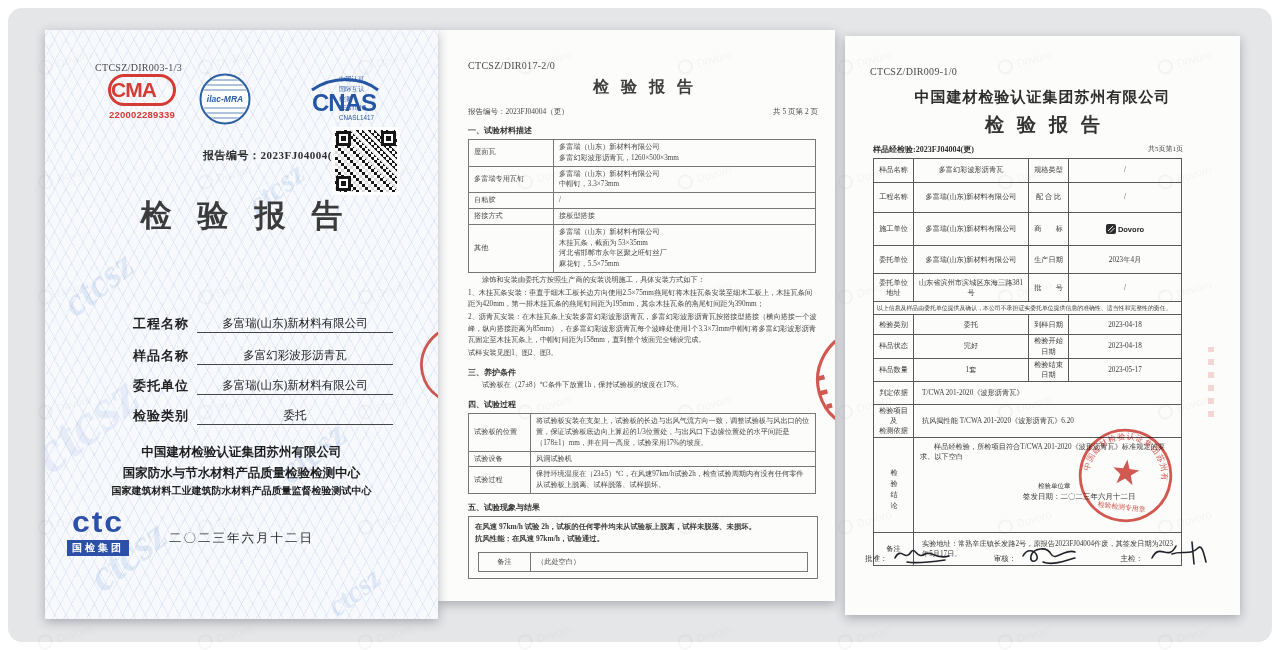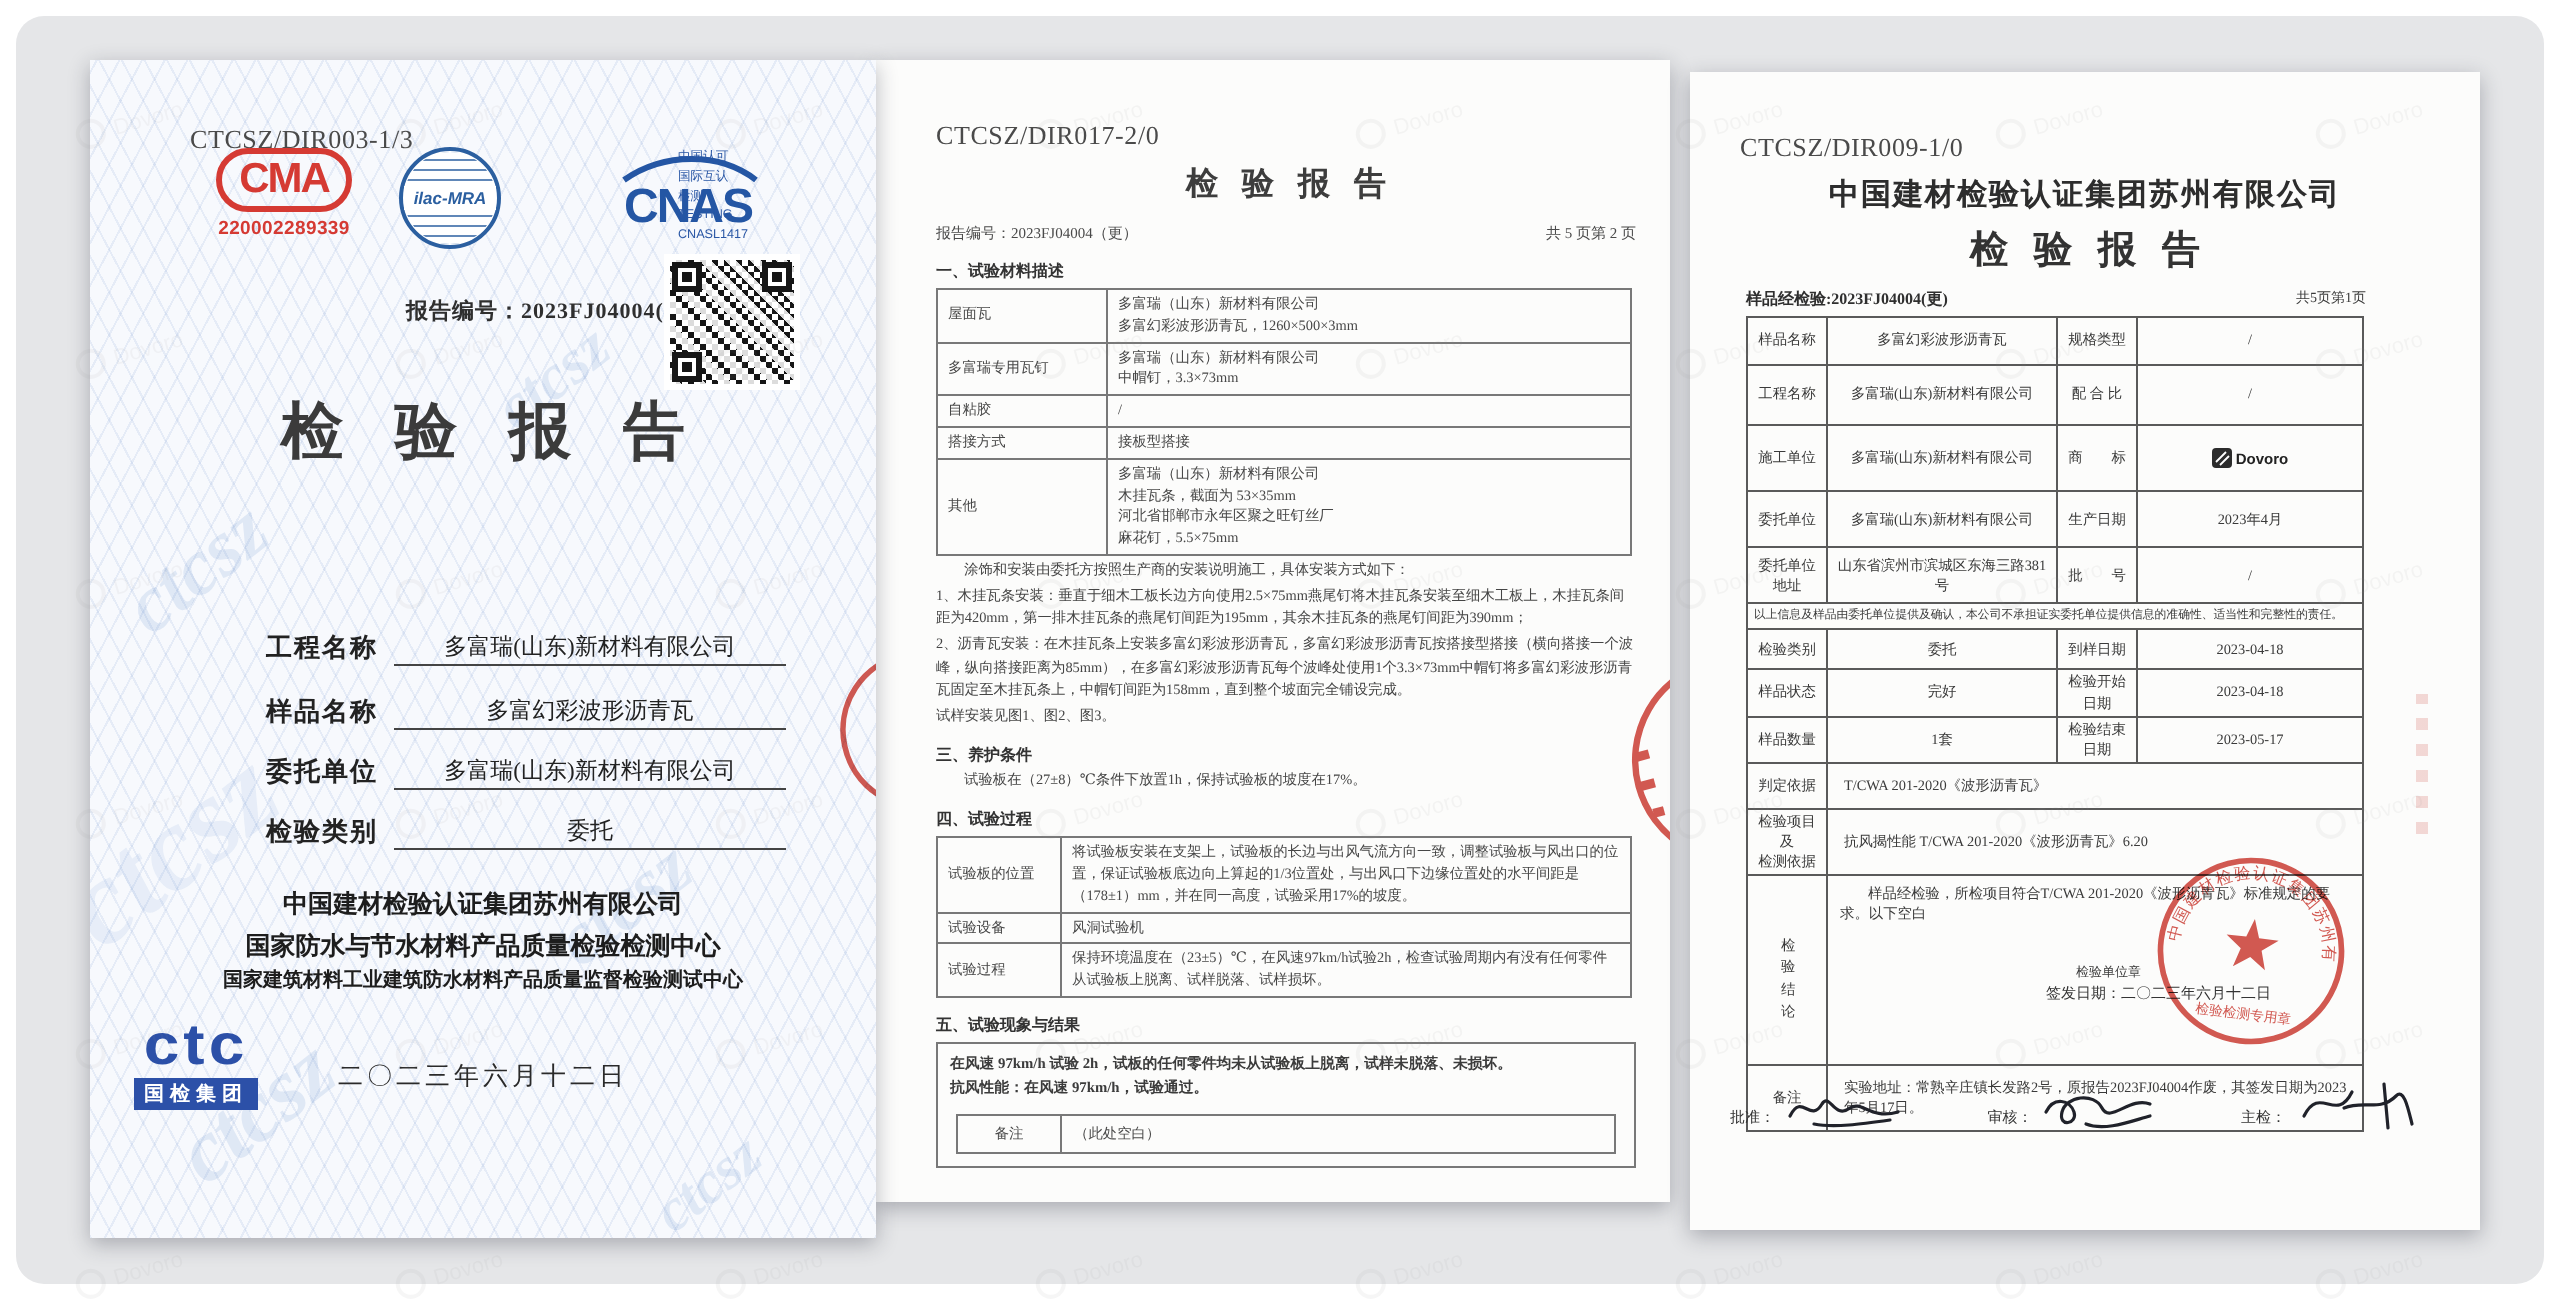--- a/index.html
+++ b/index.html
@@ -8,24 +8,24 @@
 .backdrop{position:absolute;left:8px;top:8px;width:1264px;height:634px;background:#e5e6e8;border-radius:14px;}
 .page{position:absolute;background:#fcfcfb;box-shadow:0 3px 10px rgba(40,45,60,.32);overflow:hidden;}
 .page-left{left:45px;top:30px;width:393px;height:589px;z-index:3;background-color:#f7f9fd;
   background-image:repeating-linear-gradient(62deg,rgba(110,145,205,.13) 0 1px,transparent 1px 10px),
                    repeating-linear-gradient(-62deg,rgba(110,145,205,.13) 0 1px,transparent 1px 10px);}
 .page-mid{left:438px;top:30px;width:397px;height:571px;z-index:2;}
 .page-right{left:845px;top:36px;width:395px;height:579px;z-index:2;}
 .wm-overlay{position:absolute;inset:0;z-index:9;pointer-events:none;}
 
 .wmk{position:absolute;font:italic 700 32px "Liberation Serif",serif;color:rgba(100,140,205,.16);transform:rotate(-38deg);pointer-events:none;}
-.doc-code{position:absolute;font-size:13px;color:#4a4a4a;letter-spacing:.3px;}
+.doc-code{position:absolute;font-size:10px;color:#4a4a4a;letter-spacing:.3px;}
 .pl-code{left:50px;top:32px;}
 .cma{position:absolute;left:58px;top:44px;width:78px;text-align:center;}
-.cma-box{width:68px;height:32px;margin:0 auto;border:3px solid #d53a33;border-radius:17px;display:flex;align-items:center;justify-content:center;}
+.cma-box{width:68px;height:32px;margin:0 auto;border:3px solid #d53a33;border-radius:17px;display:flex;align-items:center;justify-content:flex-start;}
 .cma-box span{font:700 21px "Liberation Sans",sans-serif;color:#d53a33;letter-spacing:-1px;}
 .cma-num{margin-top:3px;font:700 9.5px "Liberation Sans",sans-serif;color:#d53a33;letter-spacing:.2px;}
 .ilac{position:absolute;left:154px;top:42px;}
 .ilac text{font:italic 700 8.5px "Liberation Sans",sans-serif;fill:#2b5fa0;}
 .cnas{position:absolute;left:215px;top:48px;margin-left:44px;}
 .cnas text{font:700 24px "Liberation Sans",sans-serif;fill:#2456a4;letter-spacing:-1px;}
 .cnas-side{position:absolute;left:294px;top:44px;font:6.3px "Liberation Sans",sans-serif;line-height:1.55;color:#2a57a5;white-space:pre-line;}
 .report-line{position:absolute;left:158px;top:118px;font-size:11px;font-weight:700;color:#2f2f2f;letter-spacing:.5px;}
 .qr{position:absolute;left:290px;top:100px;width:62px;height:62px;background:
  repeating-linear-gradient(45deg,rgba(255,255,255,.85) 0 4px,transparent 4px 9px),

